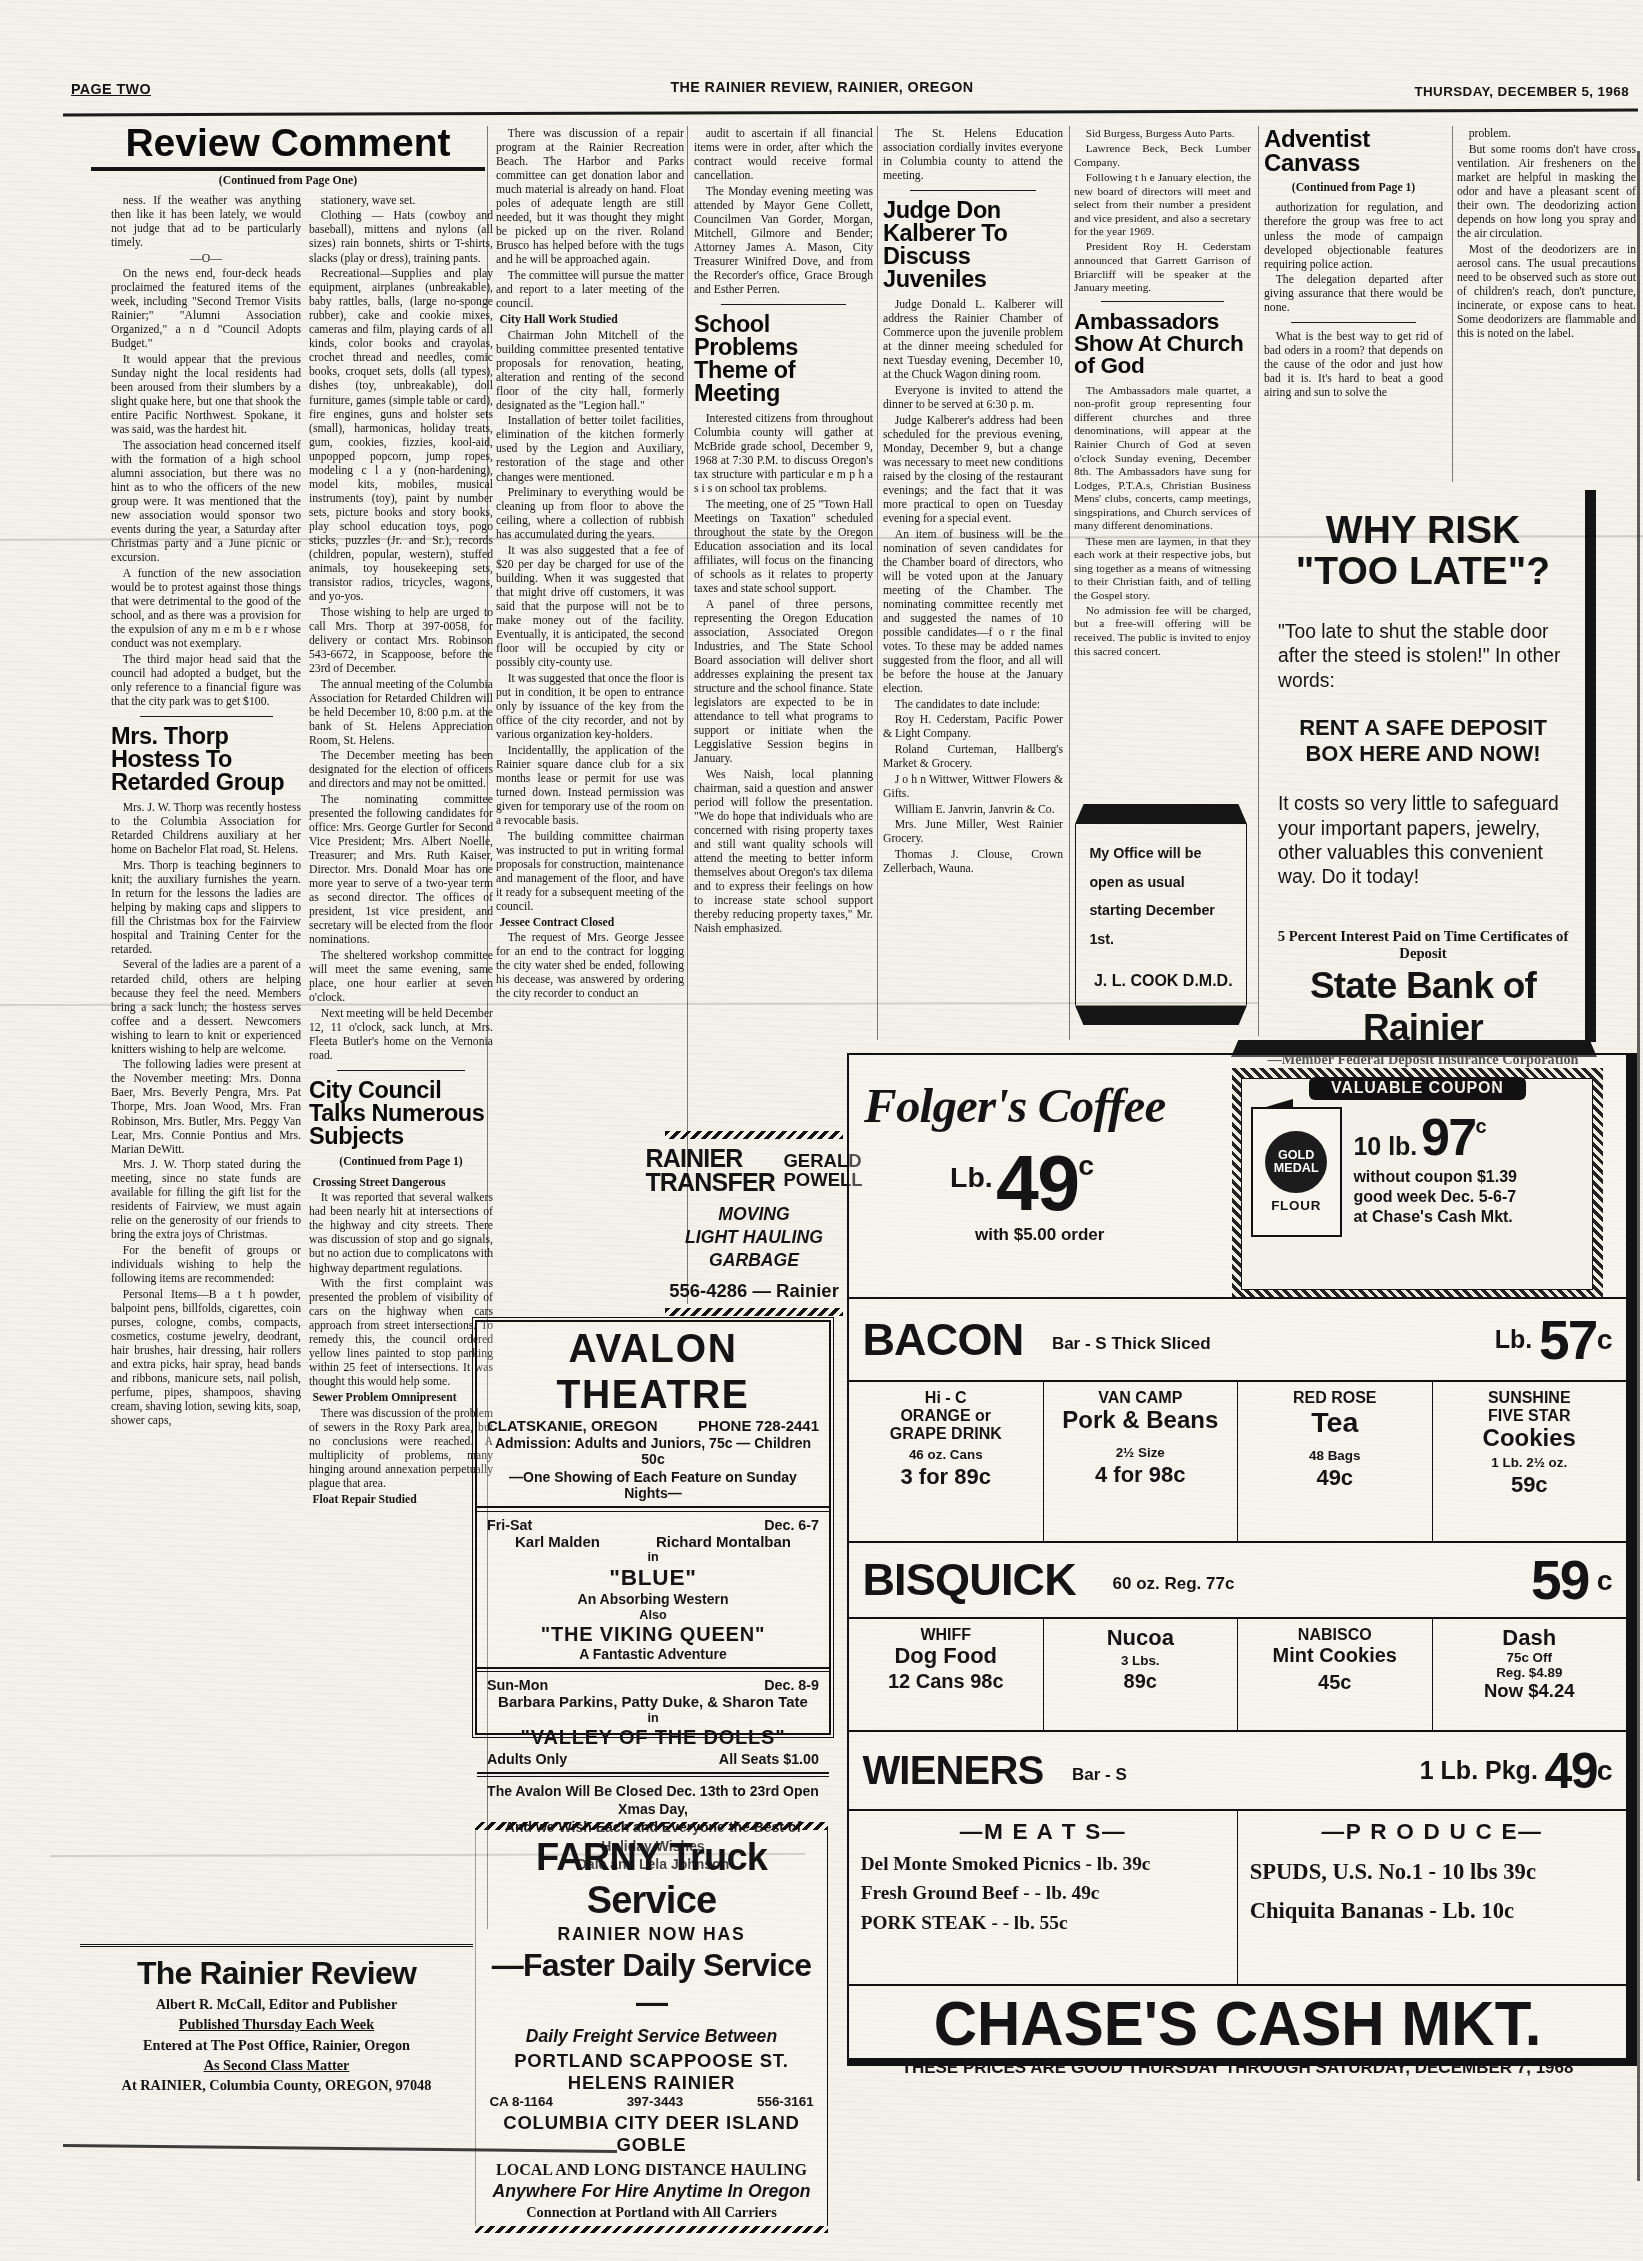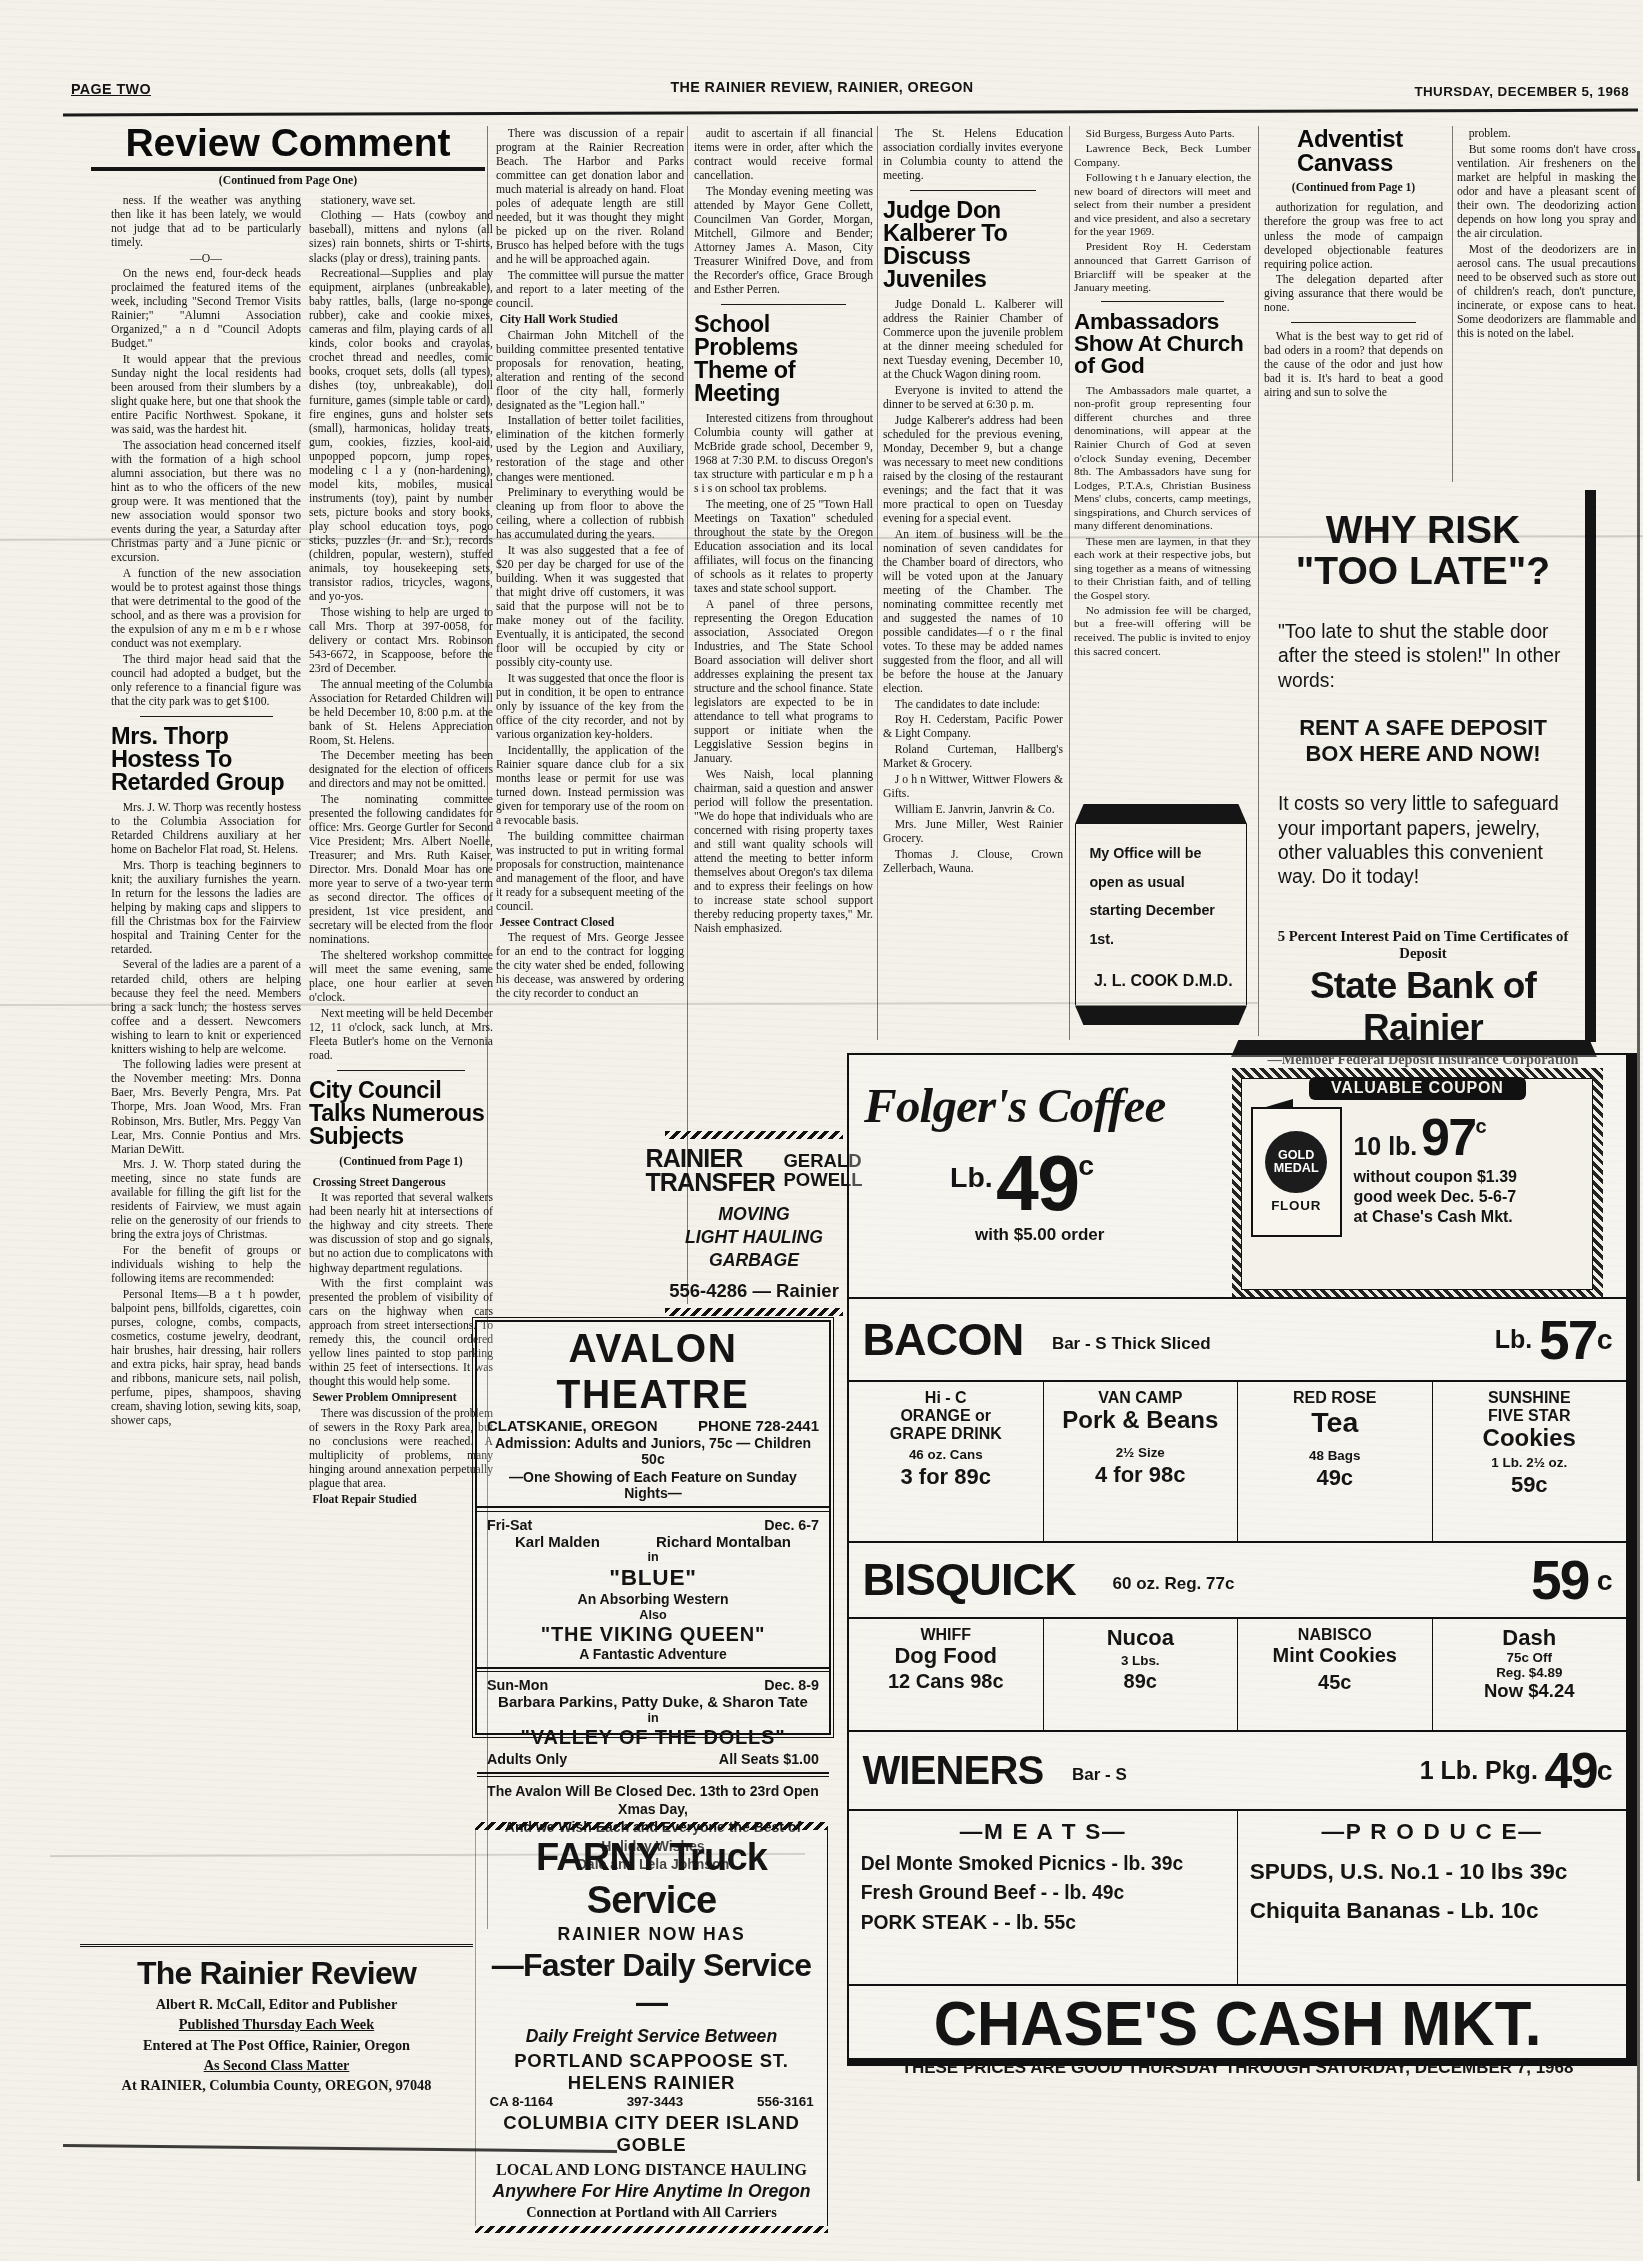--- a/index.html
+++ b/index.html
@@ -76,21 +76,21 @@
     font-weight:bold;padding-top:6.7px;overflow:hidden;}
   .gcell:first-child{border-left:none;}
   .gc-s{font-size:16px;line-height:1.15;}
   .gc-b{font-size:24px;line-height:1.1;}
   .gc-sz{font-size:13.4px;font-weight:bold;margin-top:3.4px;}
   .gc-p{font-size:22px;margin-top:1.7px;}
   .g-mp{display:flex;border-top:2.5px solid #111;}
   .mp-col{flex:1;padding:8.4px 11.7px;font-family:"Liberation Sans",sans-serif;font-weight:bold;overflow:hidden;}
   .mp-col + .mp-col{border-left:1.7px solid #111;}
   .mp-title{text-align:center;font-size:22.6px;letter-spacing:1.7px;margin-bottom:6.7px;}
-  .mp-item{font-size:19.3px;margin:7.5px 0;}
+  .mp-item{font-size:19.3px;margin:7.5px 0;font-family:Liberation Serif, serif;}
   .mp-col.produce .mp-item{font-size:22.6px;margin:13.4px 0;}
   .g-footer{border-top:2.5px solid #111;text-align:center;padding-top:3.4px;}
   .g-store{font-family:"Liberation Sans",sans-serif;font-weight:bold;font-size:60px;letter-spacing:0;transform:scaleY(1.05);}
   .g-valid{font-family:"Liberation Sans",sans-serif;font-weight:bold;font-size:17px;margin-top:0px;}
   
   .avalon{border:2.5px solid #111;outline:1.7px solid #111;outline-offset:2.5px;background:rgba(255,255,255,.2);
     text-align:center;font-family:"Liberation Sans",sans-serif;padding:5px 10px;}
   .av-title{font-weight:bold;font-size:39px;letter-spacing:1.7px;transform:scaleY(1.05);}
   .av-row{display:flex;justify-content:space-between;font-weight:bold;font-size:15px;margin-top:1.7px;}
   .av-c{font-weight:bold;font-size:14px;margin-top:1.7px;}
@@ -302,21 +302,21 @@
   <div class="abs" style="left:1075px;top:804px;width:172px;">
     <div class="cook-bar top"></div>
     <div class="cook-body">
       <div>My Office will be open as usual starting December 1st.</div>
       <div class="cook-name">J. L. COOK D.M.D.</div>
     </div>
     <div class="cook-bar bot"></div>
   </div>
 
   <div class="abs col" style="left:1264px;top:127px;width:179px;height:356px;">
-    <div class="hl story-hl" style="margin-top:0;font-size:24px;margin-left:33px;">Adventist Canvass</div>
+    <div class="hl story-hl" style="margin-top:0;font-size:24px;">Adventist Canvass</div>
     <div class="cont">(Continued from Page 1)</div>
     <div>
         <p>authorization for regulation, and therefore the group was free to act unless the mode of campaign developed objectionable features requiring police action.</p>
         <p>The delegation departed after giving assurance that there would be none.</p>
       </div>
     <hr class="hr-short">
     <div>
         <p>What is the best way to get rid of bad oders in a room? that depends on the cause of the odor and just how bad it is. It's hard to beat a good airing and sun to solve the</p>
       </div>
   </div>

